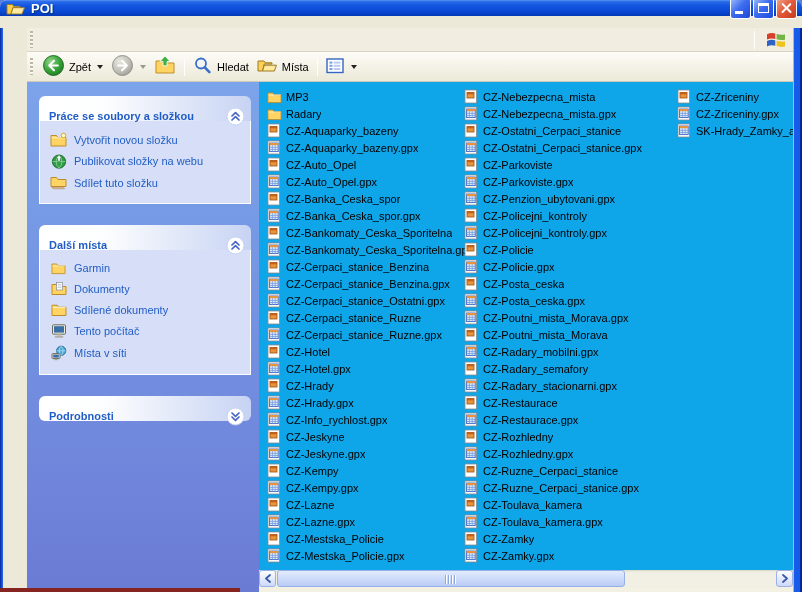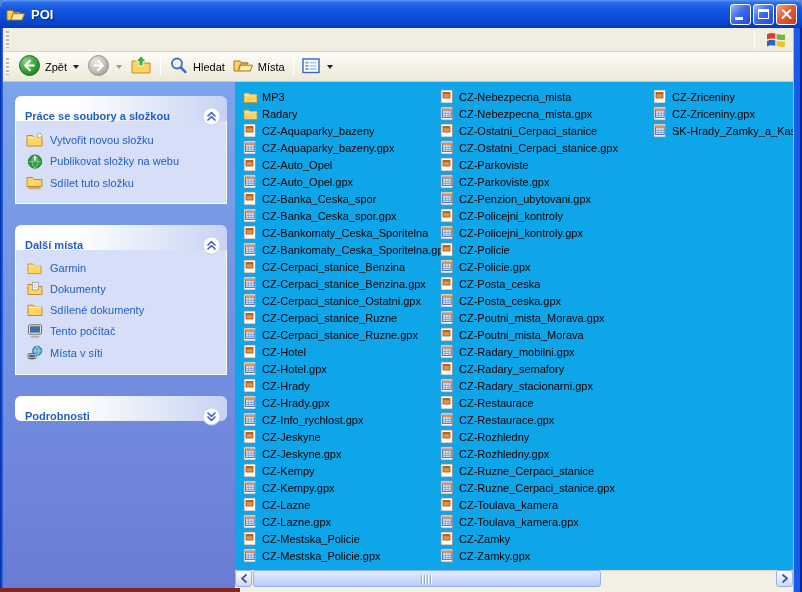--- a/index.html
+++ b/index.html
@@ -1,38 +1,38 @@
 <!DOCTYPE html>
 <html><head>
 <meta charset="utf-8">
 <style>
   html,body{margin:0;padding:0;background:#5a7edc;}
   *{box-sizing:border-box;}
   body{width:802px;height:592px;position:relative;font-family:"Liberation Sans","DejaVu Sans",sans-serif;font-size:11px;overflow:hidden;}
   .window{position:absolute;inset:0;border-radius:7px 7px 0 0;overflow:hidden;background:#ece9d8;}
 
   
-  .titlebar{height:28px;display:flex;align-items:center;padding:0 5px 0 6px;
+  .titlebar{height:16px;display:flex;align-items:center;padding:0 5px 0 6px;
     background:linear-gradient(180deg,#5a96f2 0%,#2a6cea 10%,#1355e0 35%,#0b4ad4 70%,#0339b8 100%);}
   .t-icon{display:flex;margin-right:5px;}
   .t-text{color:#fff;font-weight:bold;font-size:13px;text-shadow:1px 1px 1px #00317e;}
   .win-controls{margin-left:auto;display:flex;gap:2px;}
   .win-btn{width:21px;height:21px;border-radius:3px;border:1px solid #fff;position:relative;cursor:pointer;}
   .win-btn.minb,.win-btn.maxb{background:linear-gradient(135deg,#9db9f8 0%,#3d6cf0 45%,#1e49d8 100%);}
   .win-btn.closeb{background:linear-gradient(135deg,#f2a68c 0%,#e35b3d 45%,#c93a1c 100%);}
   .glyph-min{position:absolute;left:4px;bottom:4px;width:8px;height:3px;background:#fff;}
   .glyph-max{position:absolute;left:4px;top:4px;width:11px;height:10px;border:1px solid #fff;border-top:3px solid #fff;}
   .xbar{position:absolute;left:3px;top:8px;width:13px;height:2.4px;background:#fff;border-radius:1px;}
   .xbar.b1{transform:rotate(45deg);} .xbar.b2{transform:rotate(-45deg);}
 
   
   .frame{position:absolute;top:28px;left:0;right:0;bottom:0;display:flex;}
   .border-l{width:3px;background:linear-gradient(90deg,#06279c,#2a6cf0);}
   .border-r{width:9px;background:linear-gradient(90deg,#9ab8f4 0px,#9ab8f4 1px,#1b5cea 1px,#155ae8 7px,#06279c 7px,#06279c 9px);}
-  .inner{flex:1;display:flex;flex-direction:column;min-width:0;}
+  .inner{flex:1;display:flex;flex-direction:column;min-width:0;margin-left:24px;}
 
   
   .menubar{height:24px;background:#f1eee1;display:flex;align-items:center;border-bottom:1px solid #d8d4c4;}
   .grip{width:3px;height:17px;margin:0 5px 0 3px;
     background:repeating-linear-gradient(180deg,#bcb8a4 0 2px,#fdfcf6 2px 3px,transparent 3px 4px);}
   .menu-items{display:flex;height:100%;align-items:center;}
   .menu-item{padding:3px 9px;color:#000;cursor:default;}
   .menubar-right{margin-left:auto;display:flex;align-items:center;height:100%;}
   .sep-v{width:1px;height:18px;background:#c8c4b4;border-right:1px solid #fff;margin:0 4px;}
   .winlogo{display:flex;padding:0 6px;}

